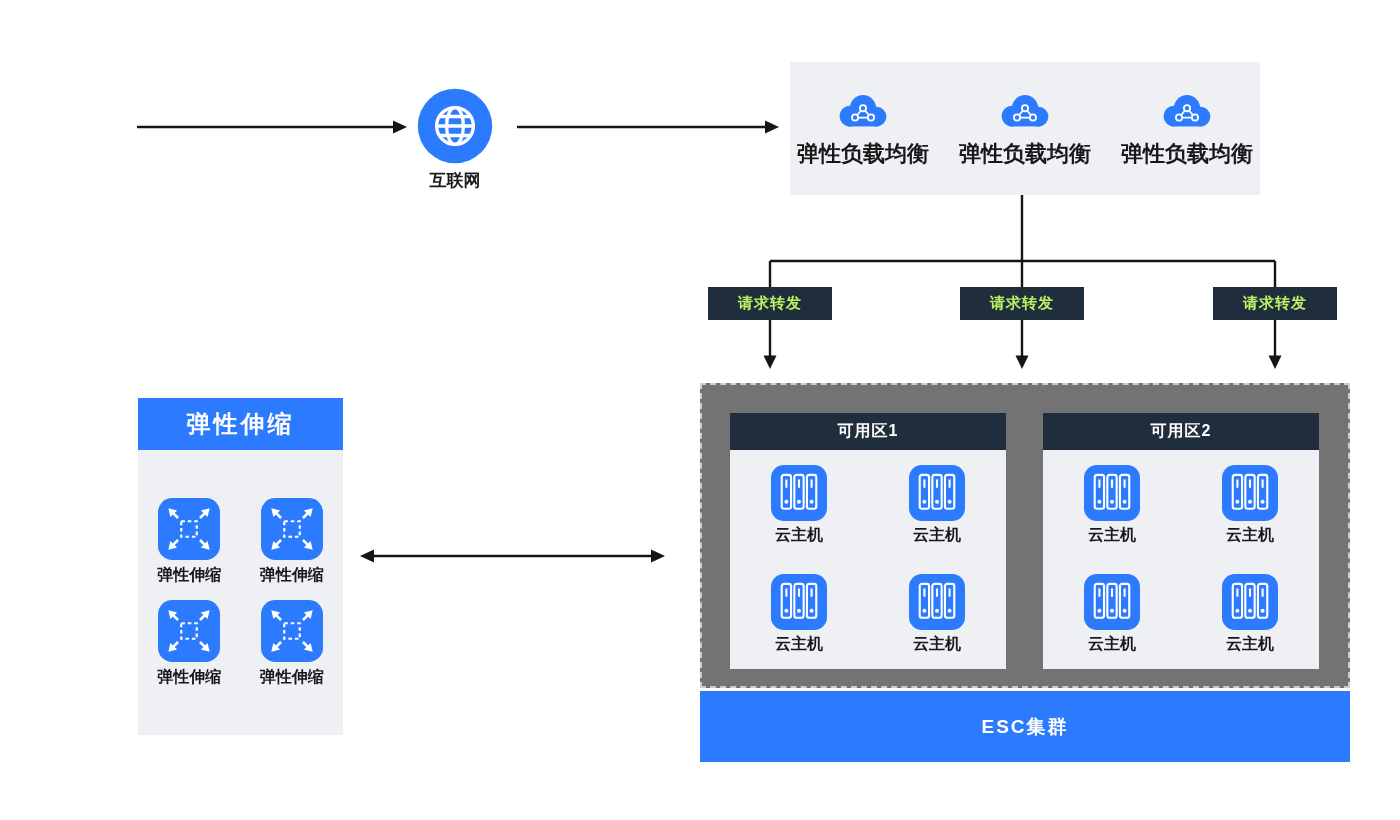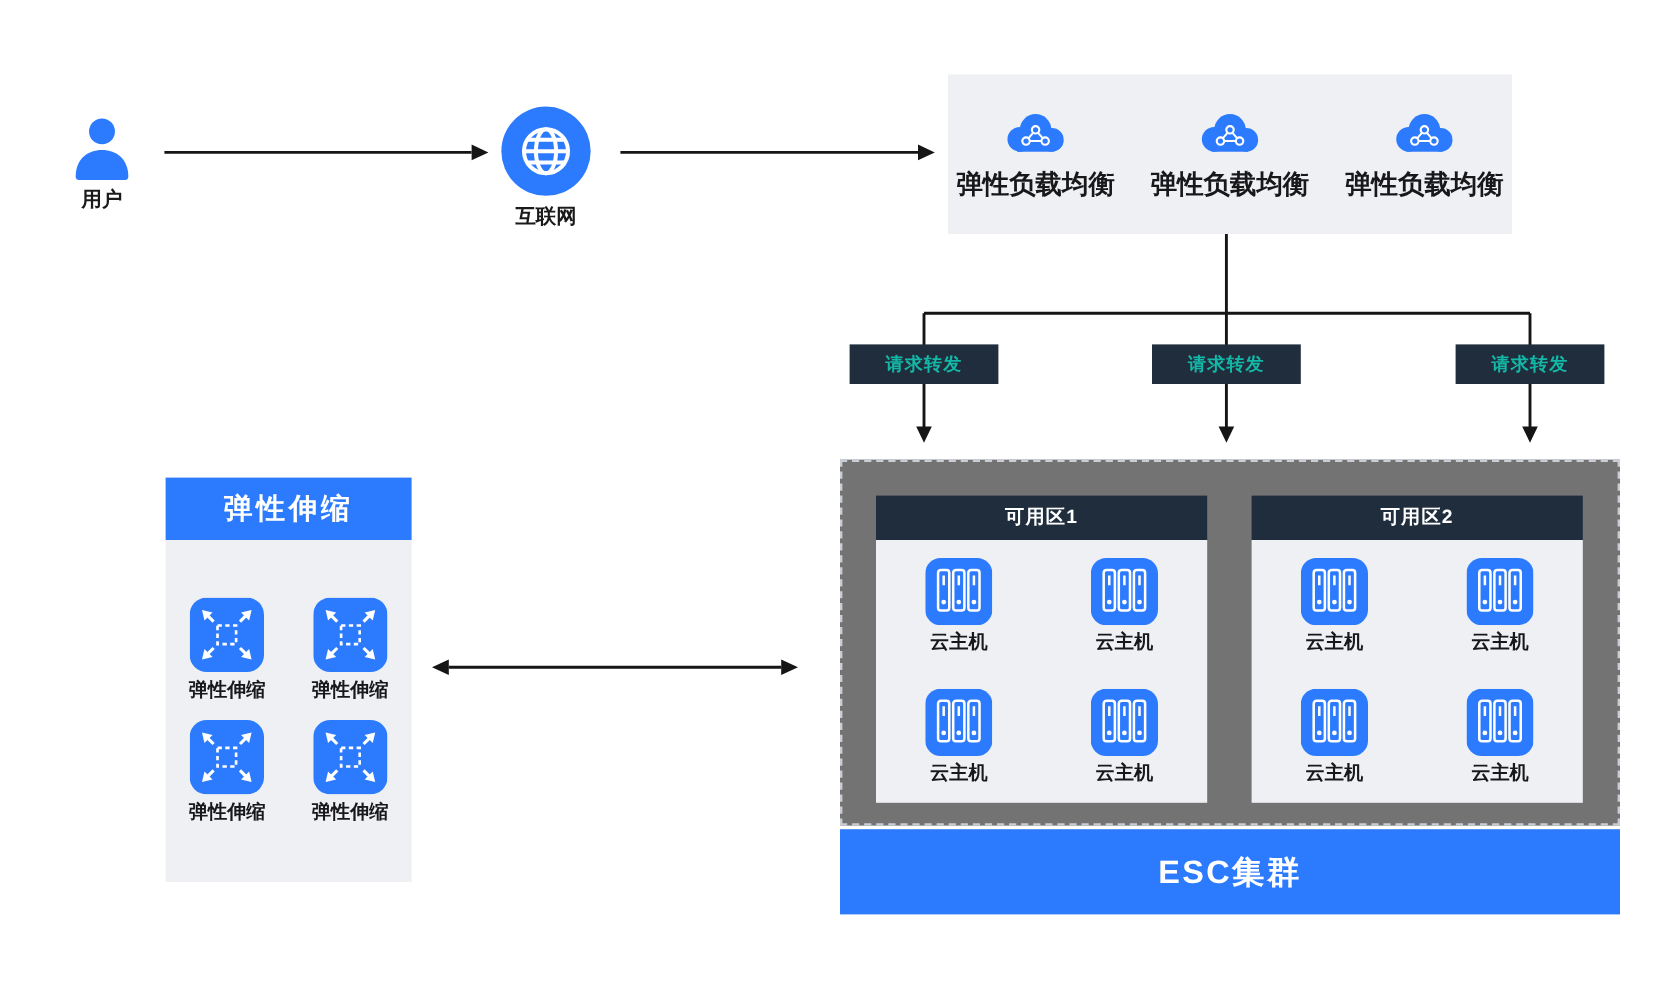--- a/index.html
+++ b/index.html
@@ -22,41 +22,41 @@
 
   
   .elb-panel { position:absolute; left:790px; top:62px; width:470px; height:133px;
                background:#eef0f3; display:flex; align-items:center; justify-content:center; gap:30px; }
   .elb-item { display:flex; flex-direction:column; align-items:center; }
   .elb-ic { width:60px; height:45px; }
   .elb-label { font-size:22px; font-weight:700; color:#18181a; margin-top:6px; white-space:nowrap; }
 
   
   .fwd-tag { position:absolute; top:287px; width:124px; height:33px; background:#1f2d3d;
-             color:#14b8a6; font-size:15px; font-weight:700; display:flex; align-items:center;
+             color:#bef264; font-size:15px; font-weight:700; display:flex; align-items:center;
              justify-content:center; letter-spacing:1px; }
   .fwd-1 { left:708px; } .fwd-2 { left:960px; } .fwd-3 { left:1213px; }
 
   
   .cluster-box { position:absolute; left:700px; top:383px; width:650px; height:305px;
                  border:2px dashed #c8cdd6; background:#737373; }
   .zone { position:absolute; top:28px; width:276px; height:256px; }
   .zone-1 { left:28px; } .zone-2 { left:341px; }
   .zone-header { height:37px; background:#1f2d3d; color:#ffffff; font-size:16px; font-weight:700;
                  display:flex; align-items:center; justify-content:center; letter-spacing:1px; }
   .zone-body { height:219px; background:#eef0f3; display:grid; grid-template-columns:1fr 1fr;
                justify-items:center; align-content:center; row-gap:28px;font-family:Liberation Serif, serif; }
   .host { display:flex; flex-direction:column; align-items:center; }
   .host-ic { width:56px; height:56px; }
   .host-label { font-size:16px; font-weight:700; margin-top:4px; white-space:nowrap; }
 
   
   .banner { position:absolute; left:700px; top:691px; width:650px; height:71px; background:#2c7bfe;
             color:#ffffff; display:flex; align-items:center; justify-content:center;
-            font-size:27px; font-weight:700; letter-spacing:2px; }
+            font-size:19px; font-weight:700; letter-spacing:2px; }
 
   
   .scaling-panel { position:absolute; left:92px; top:398px; width:251px; height:337px;padding-left:46px; }
   .scaling-header { height:52px; background:#2c7bfe; color:#ffffff; font-size:24px; font-weight:700;
                     display:flex; align-items:center; justify-content:center; letter-spacing:3px; }
   .scaling-body { height:285px; background:#eef0f3; display:grid; grid-template-columns:1fr 1fr;
                   justify-items:center; align-content:center; row-gap:14px; }
   .scale-item { display:flex; flex-direction:column; align-items:center; }
   .scale-ic { width:62px; height:62px; }
   .scale-label { font-size:16px; font-weight:700; margin-top:5px; white-space:nowrap; }
@@ -136,26 +136,20 @@
       <polygon points="407,127 393,120.5 393,133.5"></polygon>
       <polygon points="779,127 765,120.5 765,133.5"></polygon>
       <polygon points="770,369 763.5,355.5 776.5,355.5"></polygon>
       <polygon points="1022,369 1015.5,355.5 1028.5,355.5"></polygon>
       <polygon points="1275,369 1268.5,355.5 1281.5,355.5"></polygon>
       <polygon points="360,556 374,549.5 374,562.5"></polygon>
       <polygon points="665,556 651,549.5 651,562.5"></polygon>
     </g>
   </svg>
 
-  <div class="node node-user">
-    <svg class="user-ic">
-        <use href="#ic-user"></use>
-      </svg>
-    <div class="node-label">用户</div>
-  </div>
 
   <div class="node node-internet">
     <svg class="globe-ic">
         <use href="#ic-globe"></use>
       </svg>
     <div class="node-label">互联网</div>
   </div>
 
   <div class="elb-panel">
     <div class="elb-item">

